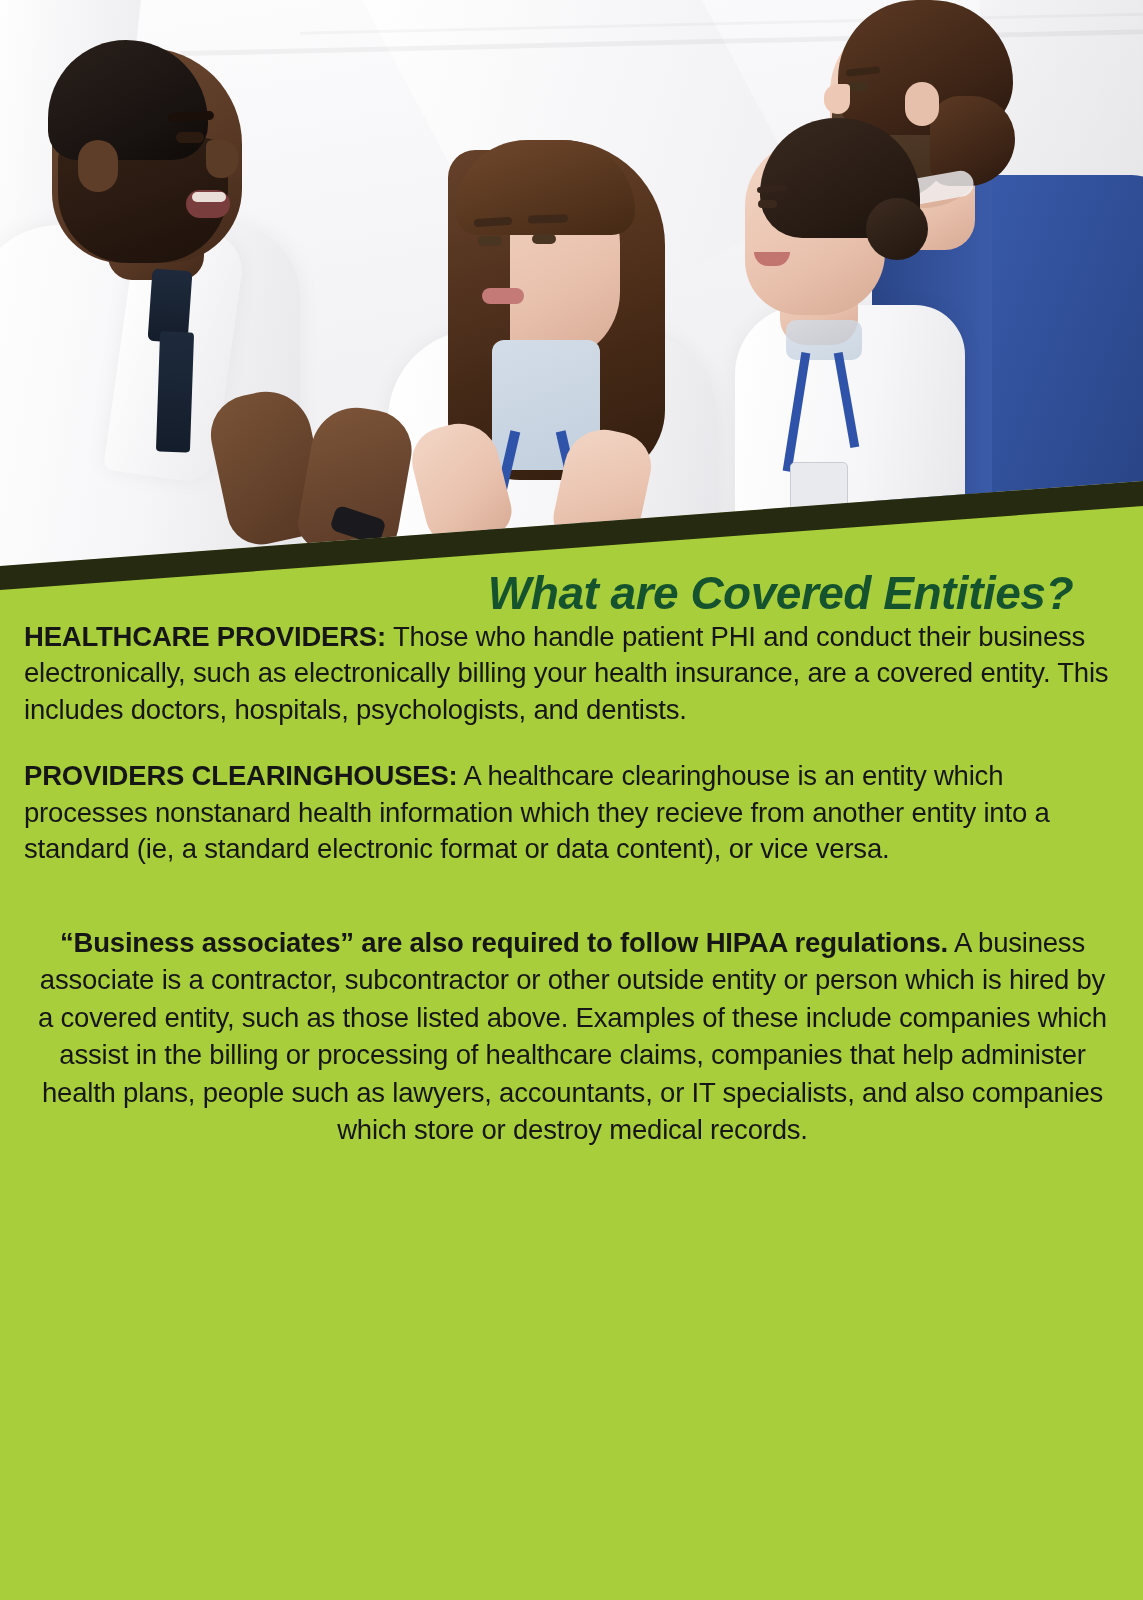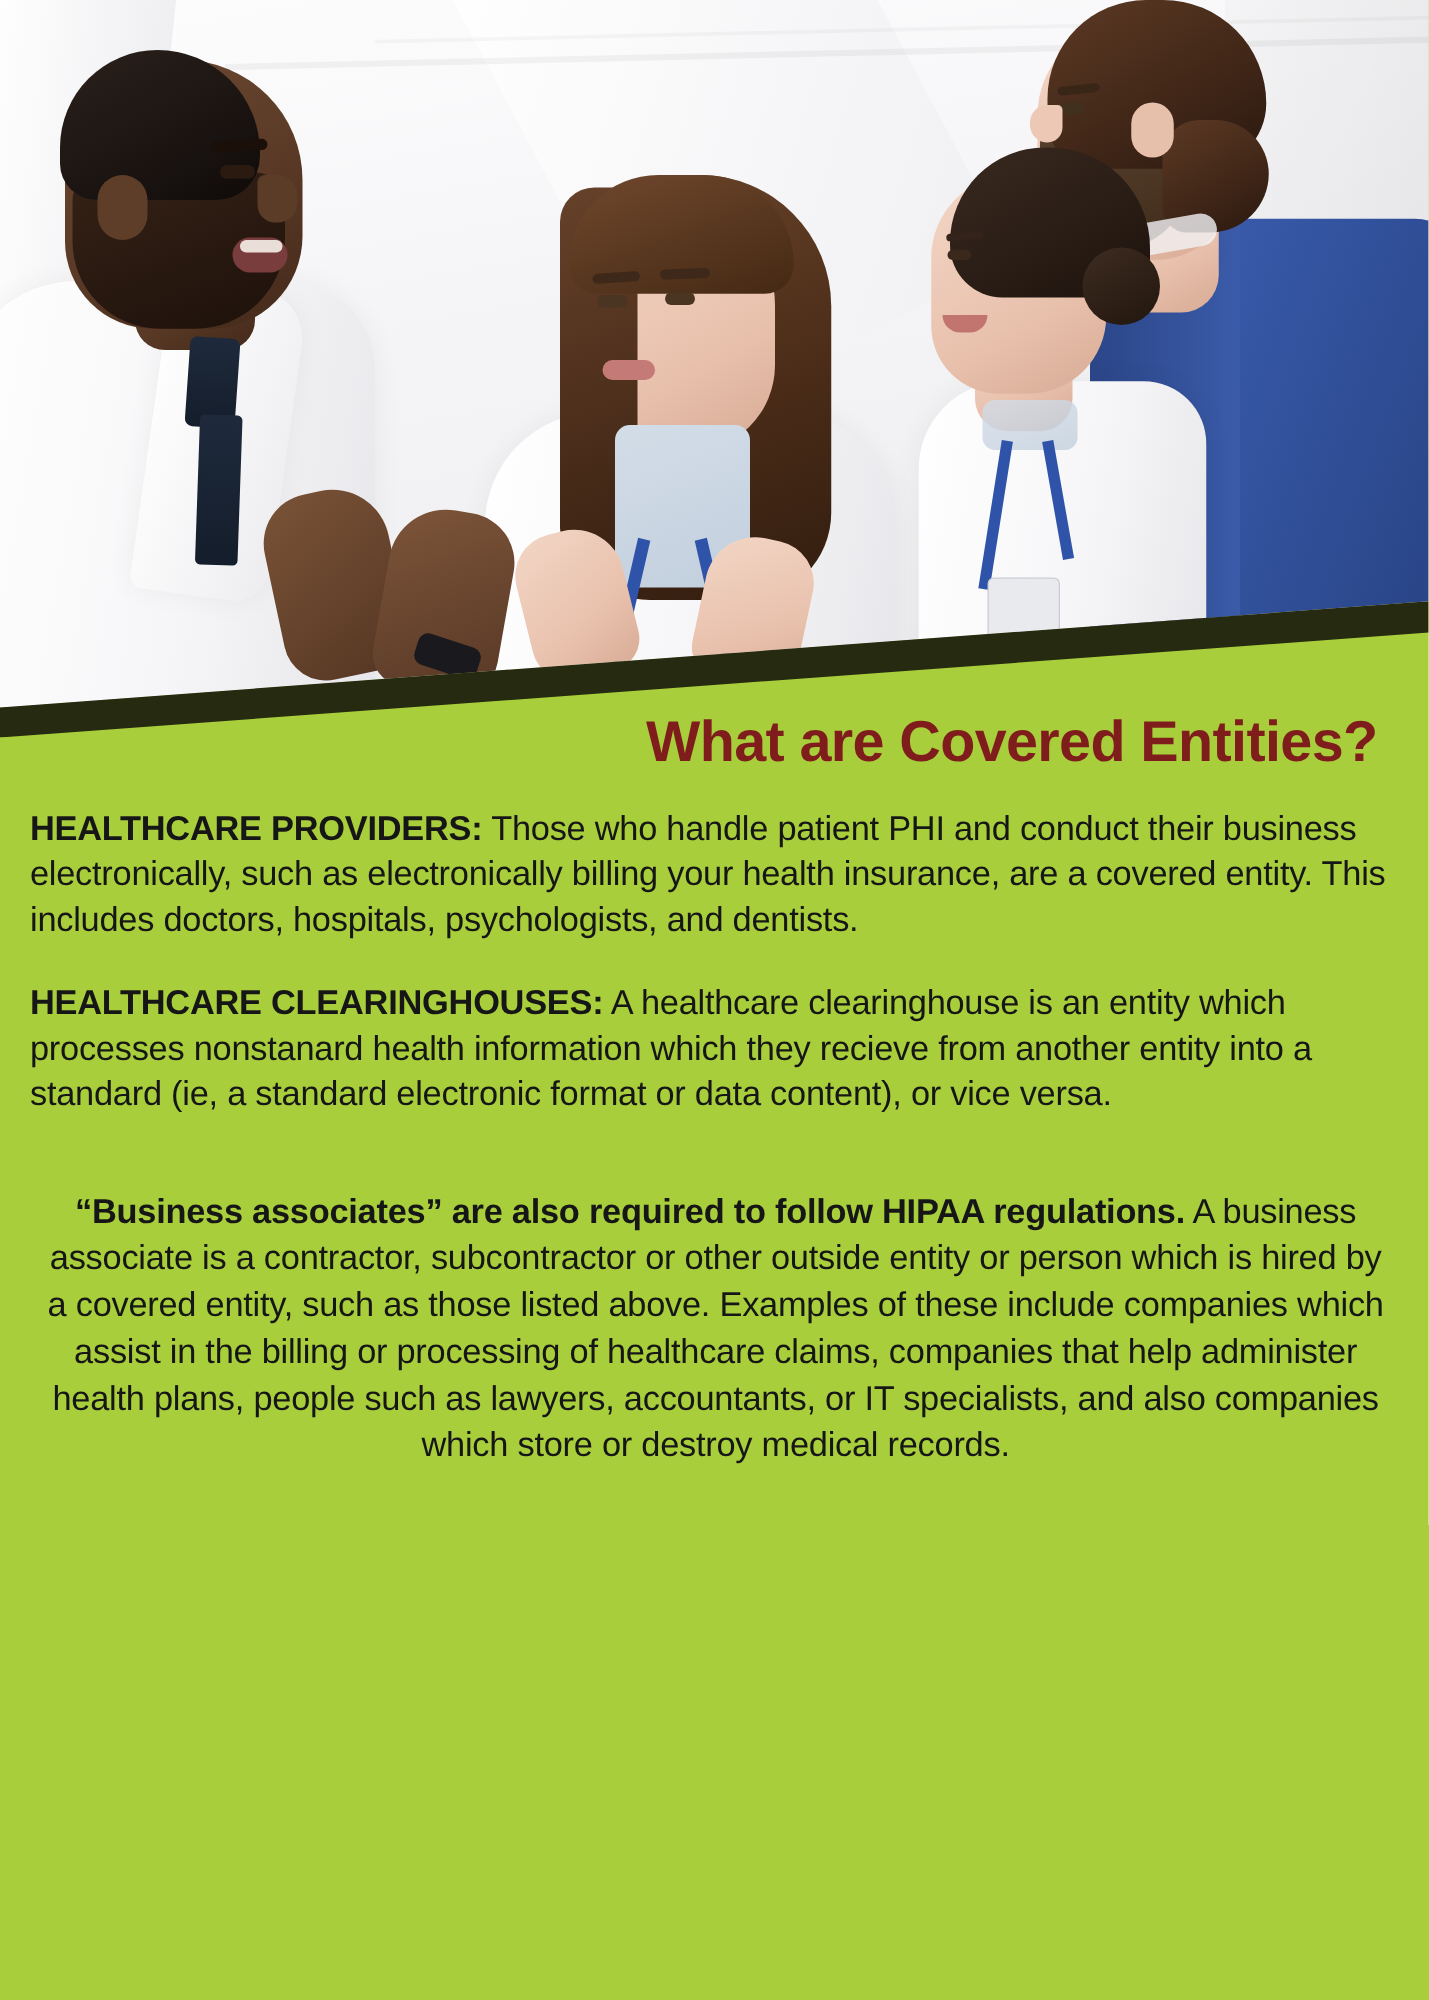--- a/index.html
+++ b/index.html
@@ -73,43 +73,44 @@
   
   .content {
     position: absolute;
     left: 0;
     top: 560px;
     width: 1143px;
     height: 1040px;
   }
   .title {
     margin: 0;
-    padding: 0 41px 0 0;
+    padding: 0 70px 0 0;
     text-align: right;
     font-size: 46px;
     font-weight: bold;
+    font-style: italic;
     letter-spacing: -0.5px;
-    color: #7f1d1d;
+    color: #14532d;
     line-height: 1.1;
     padding-top: 8px;
   }
   .body-block {
     padding: 0 22px 0 24px;
   }
   p.para {
     margin: 0 0 30px 0;
     font-size: 27.5px;
     line-height: 1.33;
     color: #161616;
     letter-spacing: -0.2px;
   }
   p.para .lead {
     font-weight: bold;
   }
-  p.para-first { margin-top: 26px; }
+  p.para-first { }
   p.closing {
     margin: 0;
     padding: 0 14px;
     text-align: center;
     font-size: 27.5px;
     line-height: 1.36;
     color: #161616;
     letter-spacing: -0.2px;
   }
   p.closing .lead { font-weight: bold; }
@@ -229,21 +230,21 @@
 
   <div class="content">
 
     <h1 class="title">What are Covered Entities?</h1>
 
     <div class="body-block">
 
       <p class="para para-first"><span class="lead">HEALTHCARE PROVIDERS:</span><span> Those who handle patient PHI and conduct their business electronically, such as electronically billing your health insurance, are a covered entity. This includes doctors, hospitals, psychologists, and dentists.</span></p>
 
 
-      <p class="para"><span class="lead">HEALTHCARE CLEARINGHOUSES:</span><span> A healthcare clearinghouse is an entity which processes nonstanard health information which they recieve from another entity into a standard (ie, a standard electronic format or data content), or vice versa.</span></p>
+      <p class="para"><span class="lead">PROVIDERS CLEARINGHOUSES:</span><span> A healthcare clearinghouse is an entity which processes nonstanard health information which they recieve from another entity into a standard (ie, a standard electronic format or data content), or vice versa.</span></p>
 
       <div class="closing-gap"></div>
 
       <p class="closing"><span class="lead">“Business associates” are also required to follow HIPAA regulations.</span><span> A business associate is a contractor, subcontractor or other outside entity or person which is hired by a covered entity, such as those listed above. Examples of these include companies which assist in the billing or processing of healthcare claims, companies that help administer health plans, people such as lawyers, accountants, or IT specialists, and also companies which store or destroy medical records.</span></p>
 
     </div>
   </div>
 
 </div>
 

